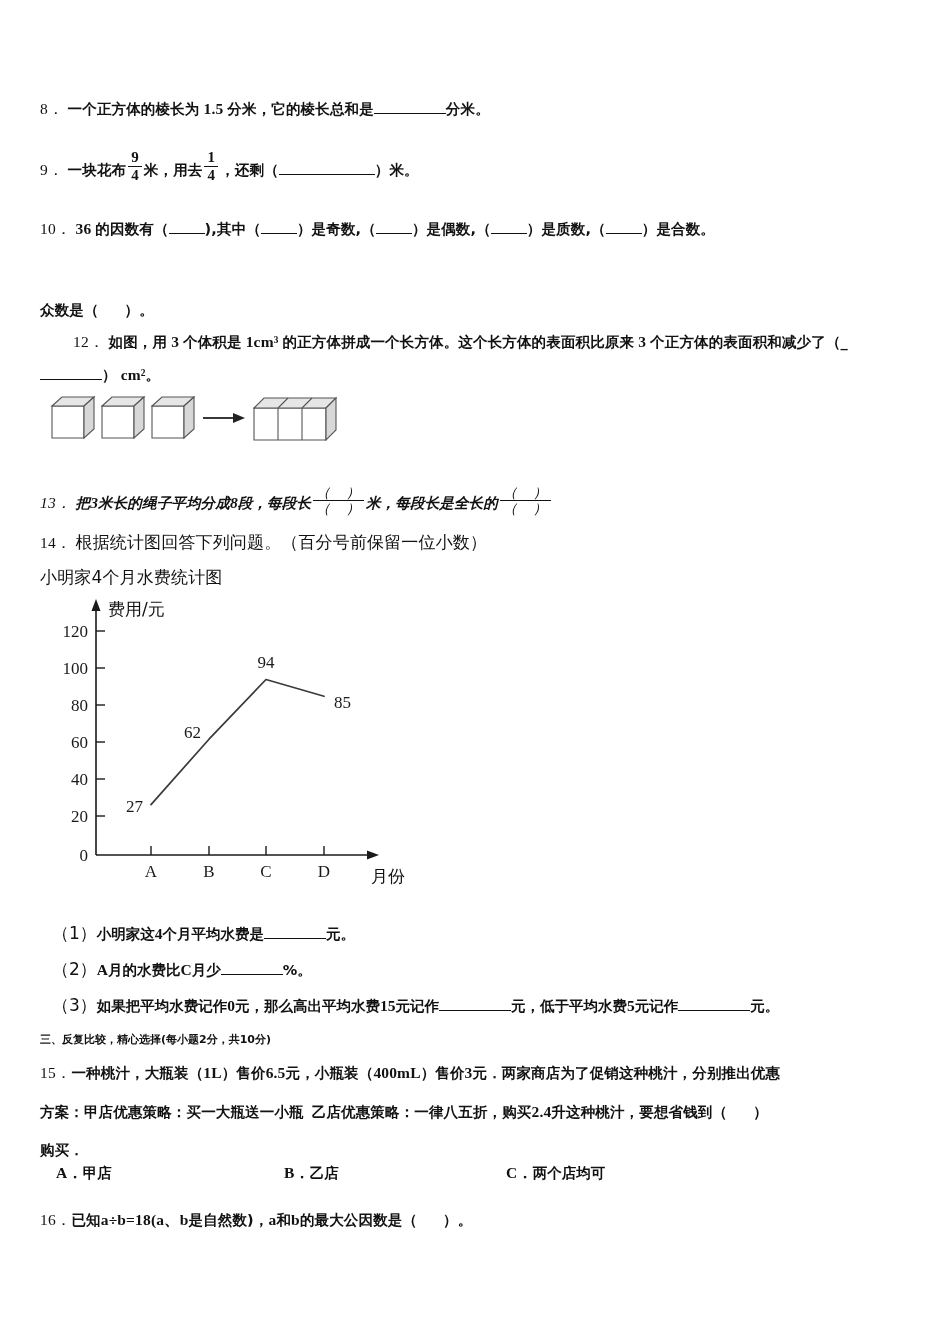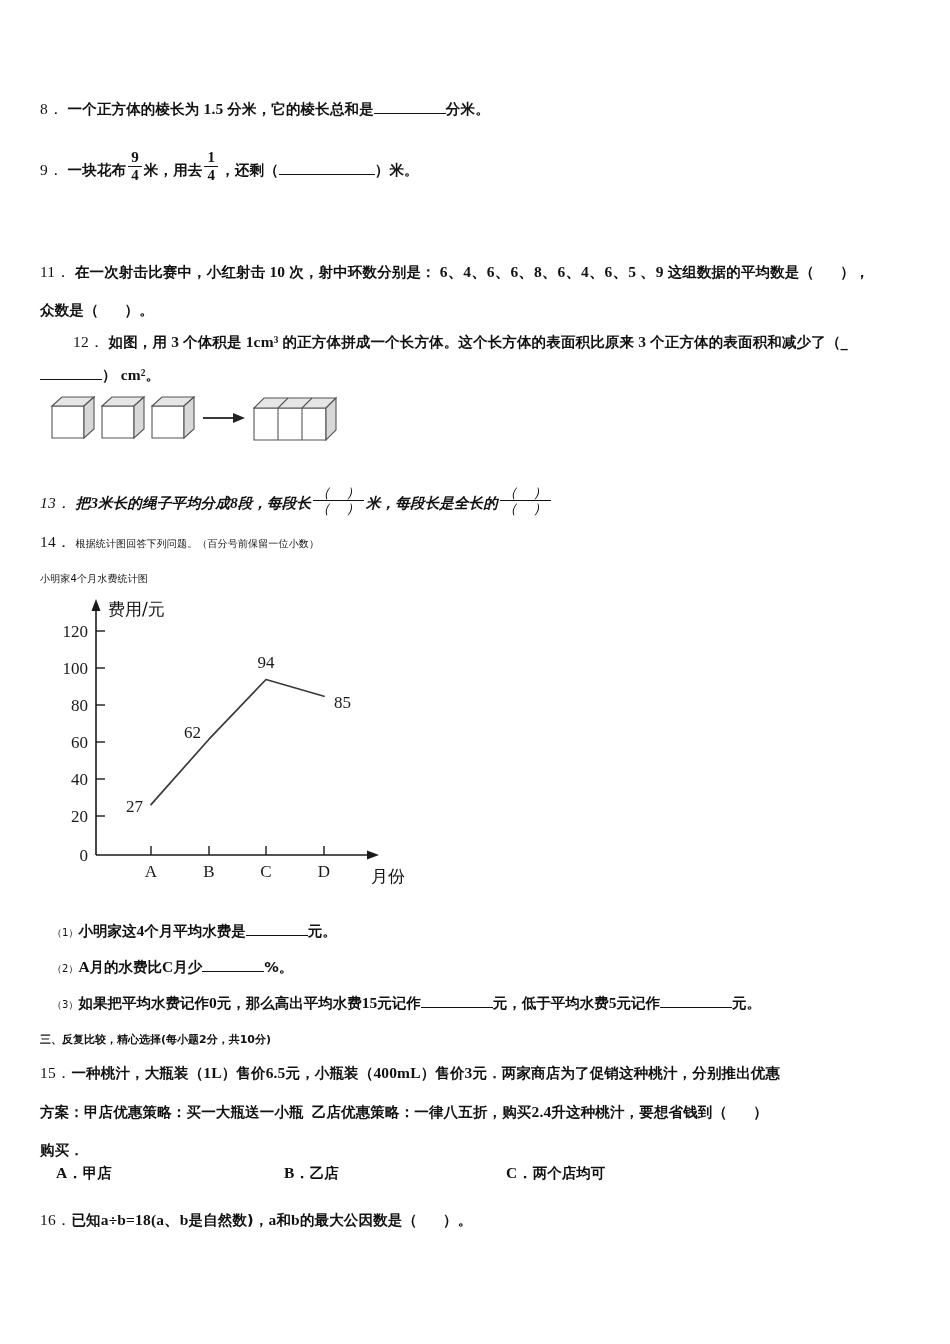--- a/index.html
+++ b/index.html
@@ -36,21 +36,21 @@
     font-family: "Liberation Serif", serif;
     font-weight: 400;
   }
   .cn {
     font-family: "DejaVu Sans", "Liberation Sans", sans-serif;
     font-size: 14.5px;
     font-weight: 600;
   }
   .cnn {
     font-family: "DejaVu Sans", "Liberation Sans", sans-serif;
-    font-size: 10px;
+    font-size: 17px;
     font-weight: 400;
   }
   b.num {
     font-family: "Liberation Serif", serif;
     font-weight: 700;
     font-size: 15.5px;
   }
   .blank {
     display: inline-block;
     border-bottom: 1.2px solid #111;
@@ -172,29 +172,26 @@
     <span class="cn">一个正方体的棱长为</span>
     <b class="num">1.5</b>
     <span class="cn">分米，它的棱长总和是</span><span class="blank b70"></span><span class="cn">分米。</span>
   </div>
 
   <div class="q" style="left:40px; top:152px;">
     <span class="qnum">9．</span>
     <span class="cn">一块花布</span><span class="frac"><span class="n">9</span><span class="d">4</span></span><span class="cn">米，用去</span><span class="frac"><span class="n">1</span><span class="d">4</span></span><span class="cn">，还剩（</span><span class="blank b95"></span><span class="cn">）米。</span>
   </div>
 
-
-  <div class="q" style="left:40px; top:255px;">
-    <span class="qnum">11．</span>
-    <span class="cn">在一次射击比赛中，小红射击</span>
-    <b class="num">10</b>
-    <span class="cn">次，射中环数分别是：</span>
-    <b class="num">6、4、6、6、8、6、4、6、5 、9</b>
-    <span class="cn">这组数据的平均数是（</span><span class="sp"></span><span class="cn">），</span>
-  </div>
+  <div class="q" style="left:40px; top:212px;">
+    <span class="qnum">10．</span>
+    <b class="num">36</b>
+    <span class="cn">的因数有（</span><span class="paren-blank"></span><span class="cn">),其中（</span><span class="paren-blank"></span><span class="cn">）是奇数,（</span><span class="paren-blank"></span><span class="cn">）是偶数,（</span><span class="paren-blank"></span><span class="cn">）是质数,（</span><span class="paren-blank"></span><span class="cn">）是合数。</span>
+  </div>
+
   <div class="q" style="left:40px; top:293px;">
     <span class="cn">众数是（</span><span class="sp"></span><span class="cn">）。</span>
   </div>
 
   <div class="q" style="left:40px; top:325px;margin-left:33px;">
     <span class="qnum">12．</span>
     <span class="cn">如图，用</span>
     <b class="num">3</b>
     <span class="cn">个体积是</span>
     <b class="num">1cm³</b>

